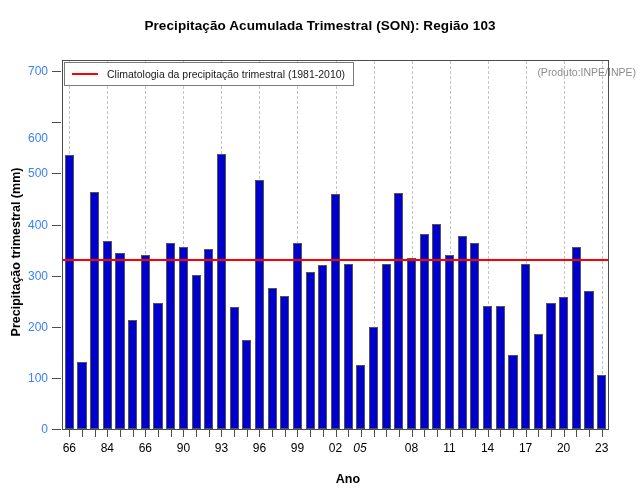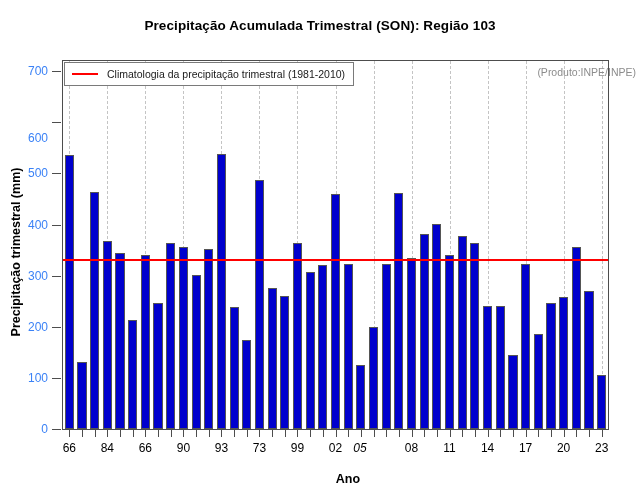--- a/index.html
+++ b/index.html
@@ -309,21 +309,21 @@
       <div class="xtick-mark" style="left: 108.733px;"></div>
       <div class="xtick-mark" style="left: 121.407px;"></div>
       <div class="xtick-label" style="left: 121.407px;">90</div>
       <div class="xtick-mark" style="left: 134.081px;"></div>
       <div class="xtick-mark" style="left: 146.756px;"></div>
       <div class="xtick-mark" style="left: 159.43px;"></div>
       <div class="xtick-label" style="left: 159.43px;">93</div>
       <div class="xtick-mark" style="left: 172.105px;"></div>
       <div class="xtick-mark" style="left: 184.779px;"></div>
       <div class="xtick-mark" style="left: 197.453px;"></div>
-      <div class="xtick-label" style="left: 197.453px;">73</div>
+      <div class="xtick-label" style="left: 197.453px;">96</div>
       <div class="xtick-mark" style="left: 210.128px;"></div>
       <div class="xtick-mark" style="left: 222.802px;"></div>
       <div class="xtick-mark" style="left: 235.477px;"></div>
       <div class="xtick-label" style="left: 235.477px;">99</div>
       <div class="xtick-mark" style="left: 248.151px;"></div>
       <div class="xtick-mark" style="left: 260.826px;"></div>
       <div class="xtick-mark" style="left: 273.5px;"></div>
       <div class="xtick-label" style="left: 273.5px;">02</div>
       <div class="xtick-mark" style="left: 286.174px;"></div>
       <div class="xtick-mark" style="left: 298.849px;"></div>

